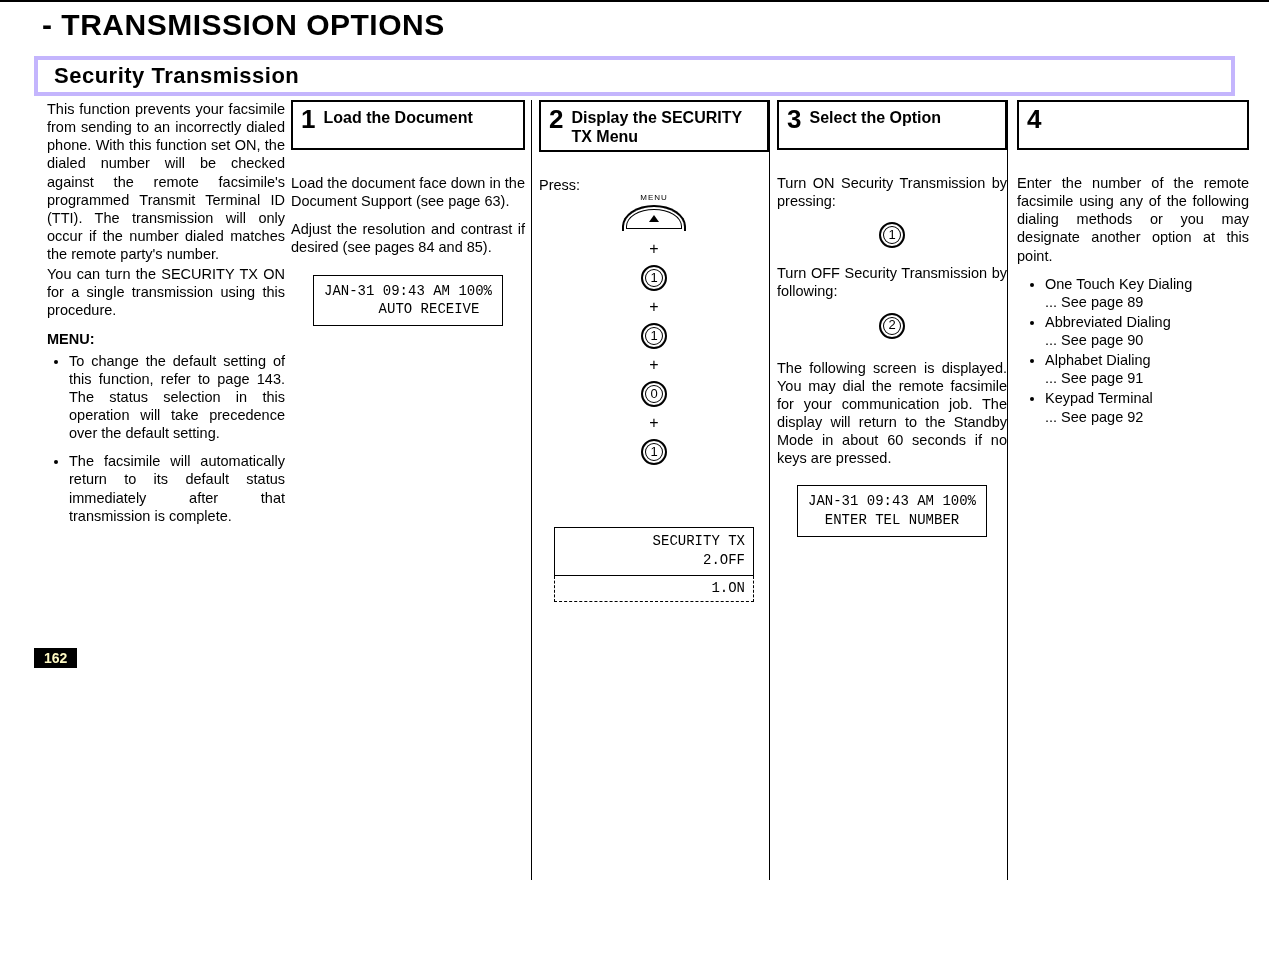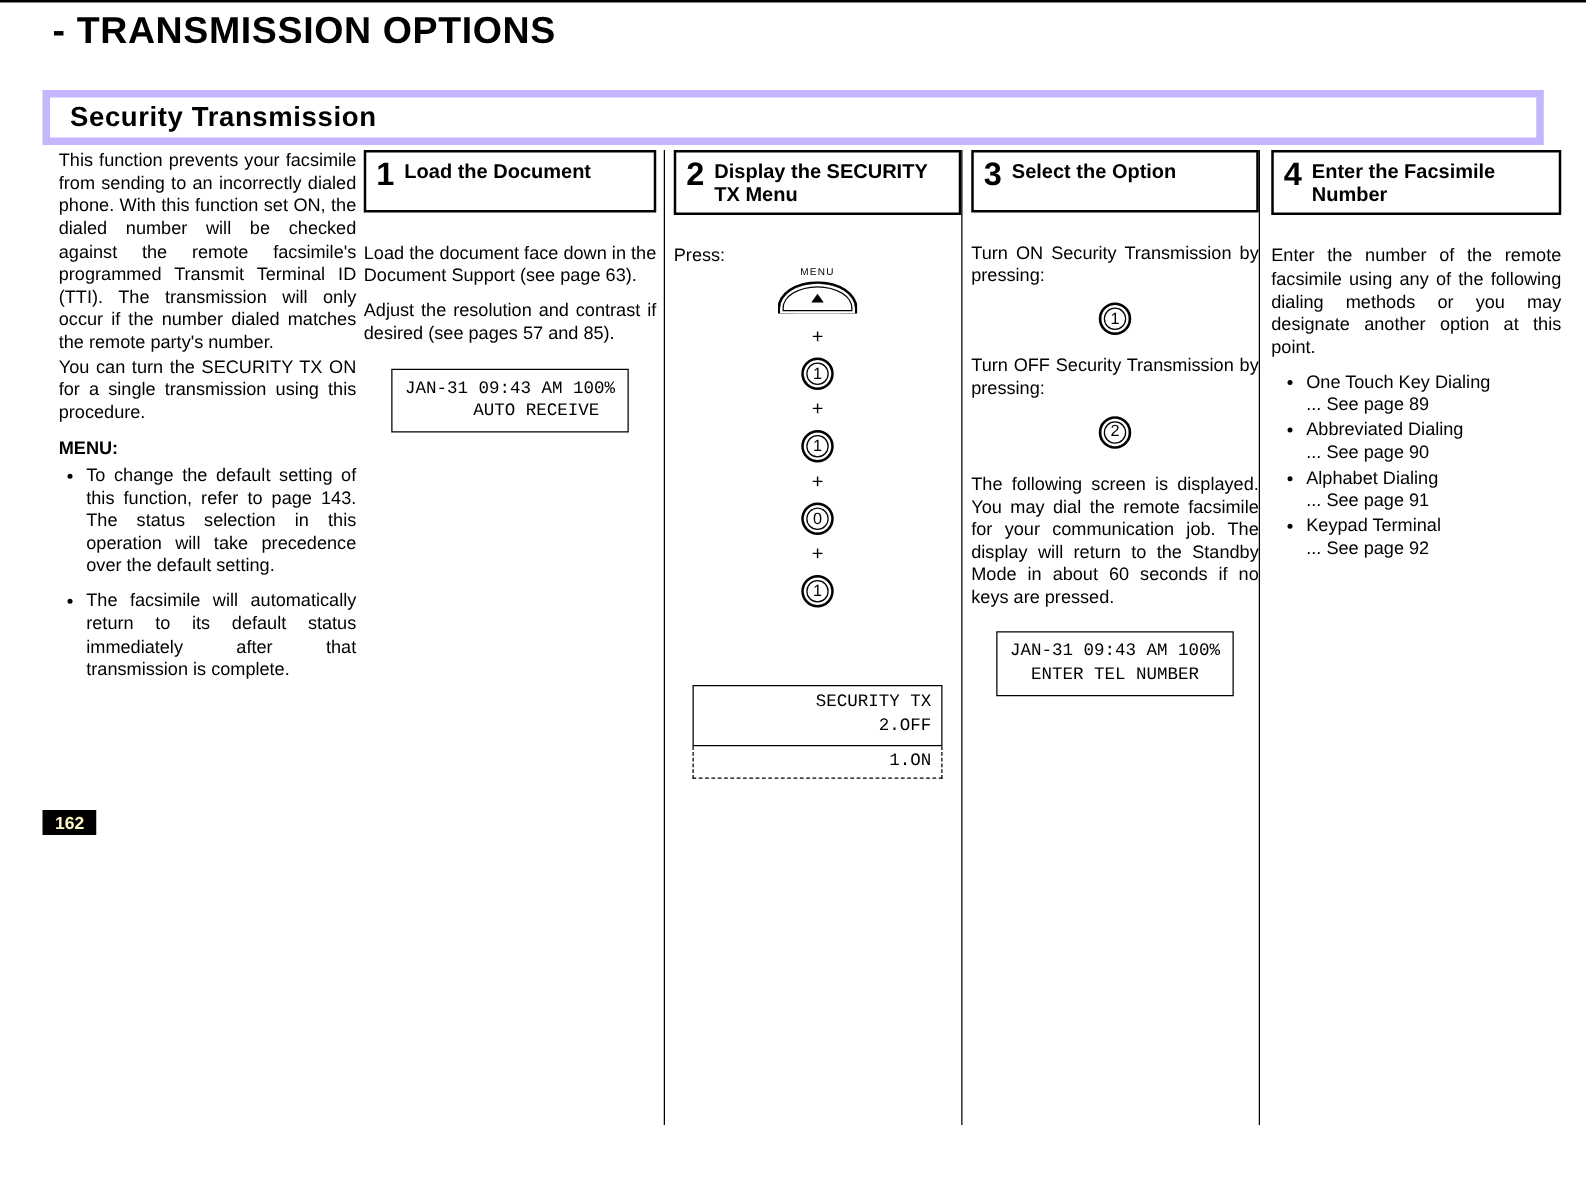--- a/index.html
+++ b/index.html
@@ -23,22 +23,22 @@
     border-top: 2px solid #000;
   }
   .chapter-title {
     font-size: 30px;
     font-weight: 700;
     letter-spacing: 0.5px;
     padding: 6px 0 10px 42px;
     font-stretch: condensed;
   }
   .section-box {
-    margin: 20px 34px 0 34px;
-    border: 6px solid #c4b5fd;
+    margin: 4px 34px 0 34px;
+    border: 4px solid #c4b5fd;
     padding: 3px 0 3px 16px;
   }
   .section-title {
     font-size: 22px;
     font-weight: 700;
     letter-spacing: 0.5px;
   }
 
   .content {
     position: relative;
@@ -197,21 +197,21 @@
       </ul>
     </div>
 
     <div class="col c1">
       <div class="step-head">
         <span class="step-num">1</span>
         <span class="step-title">Load the Document</span>
       </div>
       <div class="step-body">
         <p>Load the document face down in the Document Support (see page 63).</p>
-        <p>Adjust the resolution and contrast if desired (see pages 57 and 85).</p>
+        <p>Adjust the resolution and contrast if desired (see pages 84 and 85).</p>
         <div class="lcd-wrap">
           <div class="lcd">JAN-31 09:43 AM 100%
      AUTO RECEIVE</div>
         </div>
       </div>
     </div>
 
     <div class="vsep vs1"></div>
 
     <div class="col c2">
@@ -248,36 +248,35 @@
     <div class="vsep vs2"></div>
 
     <div class="col c3">
       <div class="step-head">
         <span class="step-num">3</span>
         <span class="step-title">Select the Option</span>
       </div>
       <div class="step-body">
         <p>Turn ON Security Transmission by pressing:</p>
         <div class="keyseq"><div class="round-key">1</div></div>
-        <p style="margin-top:14px">Turn OFF Security Transmission by pressing:</p>
+        <p style="margin-top:14px">Turn OFF Security Transmission by following:</p>
         <div class="keyseq"><div class="round-key">2</div></div>
         <p style="margin-top:18px">The following screen is displayed. You may dial the remote facsimile for your communication job. The display will return to the Standby Mode in about 60 seconds if no keys are pressed.</p>
         <div class="lcd-wrap">
           <div class="lcd">JAN-31 09:43 AM 100%
 ENTER TEL NUMBER</div>
         </div>
       </div>
     </div>
 
     <div class="vsep vs3"></div>
 
     <div class="col c4">
       <div class="step-head">
         <span class="step-num">4</span>
-        <span class="step-title">Enter the Facsimile Number</span>
       </div>
       <div class="step-body">
         <p>Enter the number of the remote facsimile using any of the following dialing methods or you may designate another option at this point.</p>
         <ul class="dial">
           <li>
             <span>One Touch Key Dialing</span>
             <span class="sub">... See page 89</span>
           </li>
           <li>
             <span>Abbreviated Dialing</span>

